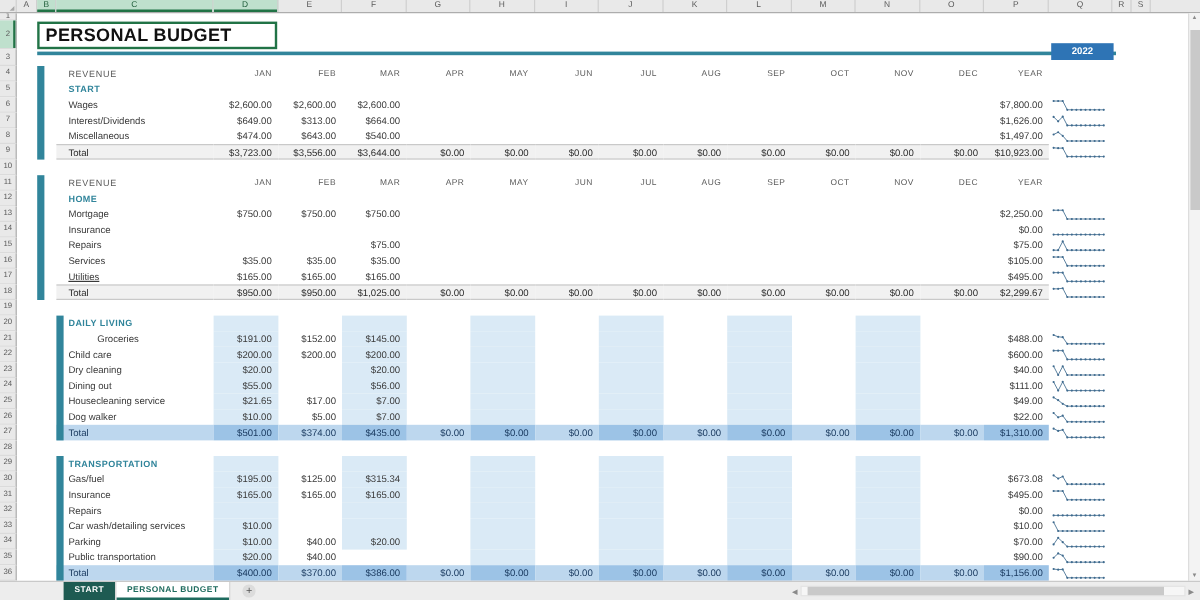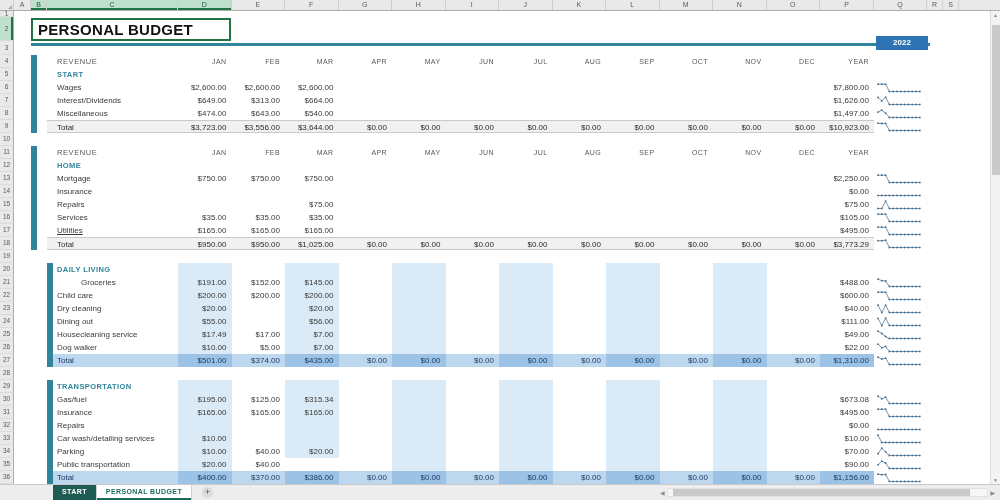--- a/index.html
+++ b/index.html
@@ -623,21 +623,21 @@
         <div class="c val tg" style="flex-basis: 53.5px; line-height: 13px;">$1,025.00</div>
         <div class="c val tg" style="flex-basis: 53.5px; line-height: 13px;">$0.00</div>
         <div class="c val tg" style="flex-basis: 53.5px; line-height: 13px;">$0.00</div>
         <div class="c val tg" style="flex-basis: 53.5px; line-height: 13px;">$0.00</div>
         <div class="c val tg" style="flex-basis: 53.5px; line-height: 13px;">$0.00</div>
         <div class="c val tg" style="flex-basis: 53.5px; line-height: 13px;">$0.00</div>
         <div class="c val tg" style="flex-basis: 53.5px; line-height: 13px;">$0.00</div>
         <div class="c val tg" style="flex-basis: 53.5px; line-height: 13px;">$0.00</div>
         <div class="c val tg" style="flex-basis: 53.5px; line-height: 13px;">$0.00</div>
         <div class="c val tg" style="flex-basis: 53.5px; line-height: 13px;">$0.00</div>
-        <div class="c val tg" style="flex-basis: 54px; line-height: 13px;">$3,773.29</div>
+        <div class="c val tg" style="flex-basis: 54px; line-height: 13px;">$2,299.67</div>
         <div class="c qcell" style="flex-basis: 53px; line-height: 13px;">
           <svg width="46" height="11">
             <polyline points="2.0,2.7 5.8,2.7 9.6,2.2 13.4,9.5 17.2,9.5 21.0,9.5 24.8,9.5 28.6,9.5 32.4,9.5 36.2,9.5 40.0,9.5 43.8,9.5" fill="none" stroke="#3E6A8E" stroke-width="0.7"></polyline>
             <circle cx="2.0" cy="2.7" r="0.9" fill="#3E6A8E"></circle>
             <circle cx="5.8" cy="2.7" r="0.9" fill="#3E6A8E"></circle>
             <circle cx="9.6" cy="2.2" r="0.9" fill="#3E6A8E"></circle>
             <circle cx="13.4" cy="9.5" r="0.9" fill="#3E6A8E"></circle>
             <circle cx="17.2" cy="9.5" r="0.9" fill="#3E6A8E"></circle>
             <circle cx="21.0" cy="9.5" r="0.9" fill="#3E6A8E"></circle>
             <circle cx="24.8" cy="9.5" r="0.9" fill="#3E6A8E"></circle>
@@ -852,21 +852,21 @@
         </div>
         <div class="c" style="flex-basis: 16px; line-height: 13px;"></div>
         <div class="c" style="flex-basis: 16px; line-height: 13px;"></div>
         <div class="c" style="flex-basis: 31px;"></div>
       </div>
       <div class="row" style="height: 13px;">
         <div class="rowhdr" style="line-height: 12px;">25</div>
         <div class="c" style="flex-basis: 17px; line-height: 13px;"></div>
         <div class="c" style="flex-basis: 16px; line-height: 13px;"></div>
         <div class="c lbl" style="flex-basis: 131px; line-height: 13px;">Housecleaning service</div>
-        <div class="c val band" style="flex-basis: 53.5px; line-height: 13px;">$17.49</div>
+        <div class="c val band" style="flex-basis: 53.5px; line-height: 13px;">$21.65</div>
         <div class="c val" style="flex-basis: 53.5px; line-height: 13px;">$17.00</div>
         <div class="c val band" style="flex-basis: 53.5px; line-height: 13px;">$7.00</div>
         <div class="c val" style="flex-basis: 53.5px; line-height: 13px;"></div>
         <div class="c val band" style="flex-basis: 53.5px; line-height: 13px;"></div>
         <div class="c val" style="flex-basis: 53.5px; line-height: 13px;"></div>
         <div class="c val band" style="flex-basis: 53.5px; line-height: 13px;"></div>
         <div class="c val" style="flex-basis: 53.5px; line-height: 13px;"></div>
         <div class="c val band" style="flex-basis: 53.5px; line-height: 13px;"></div>
         <div class="c val" style="flex-basis: 53.5px; line-height: 13px;"></div>
         <div class="c val band" style="flex-basis: 53.5px; line-height: 13px;"></div>

